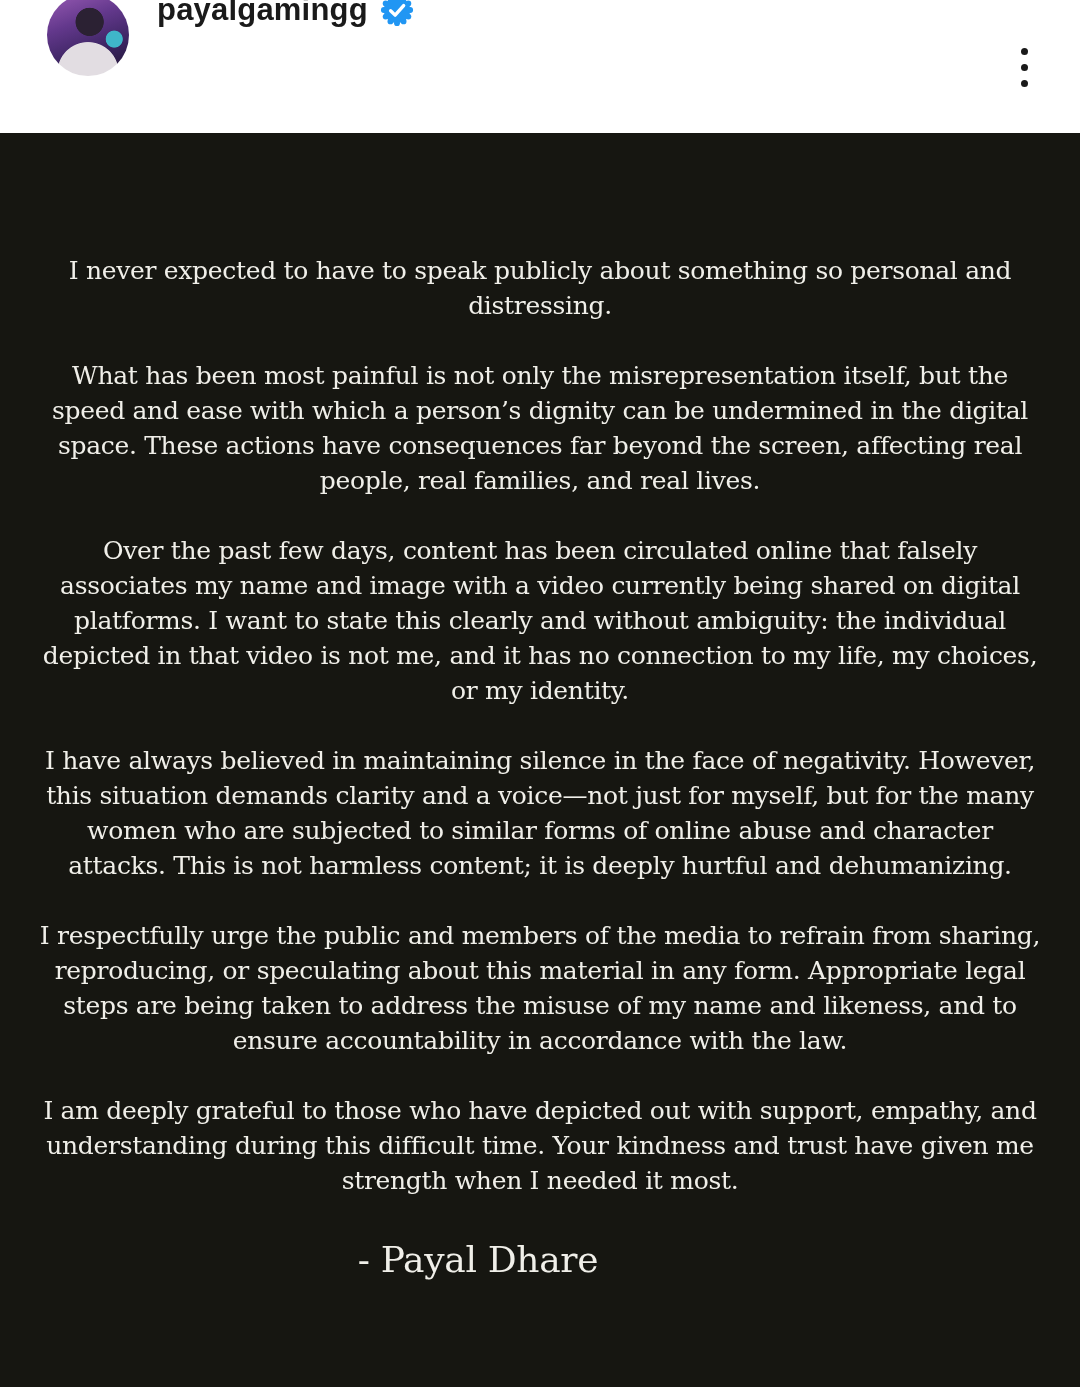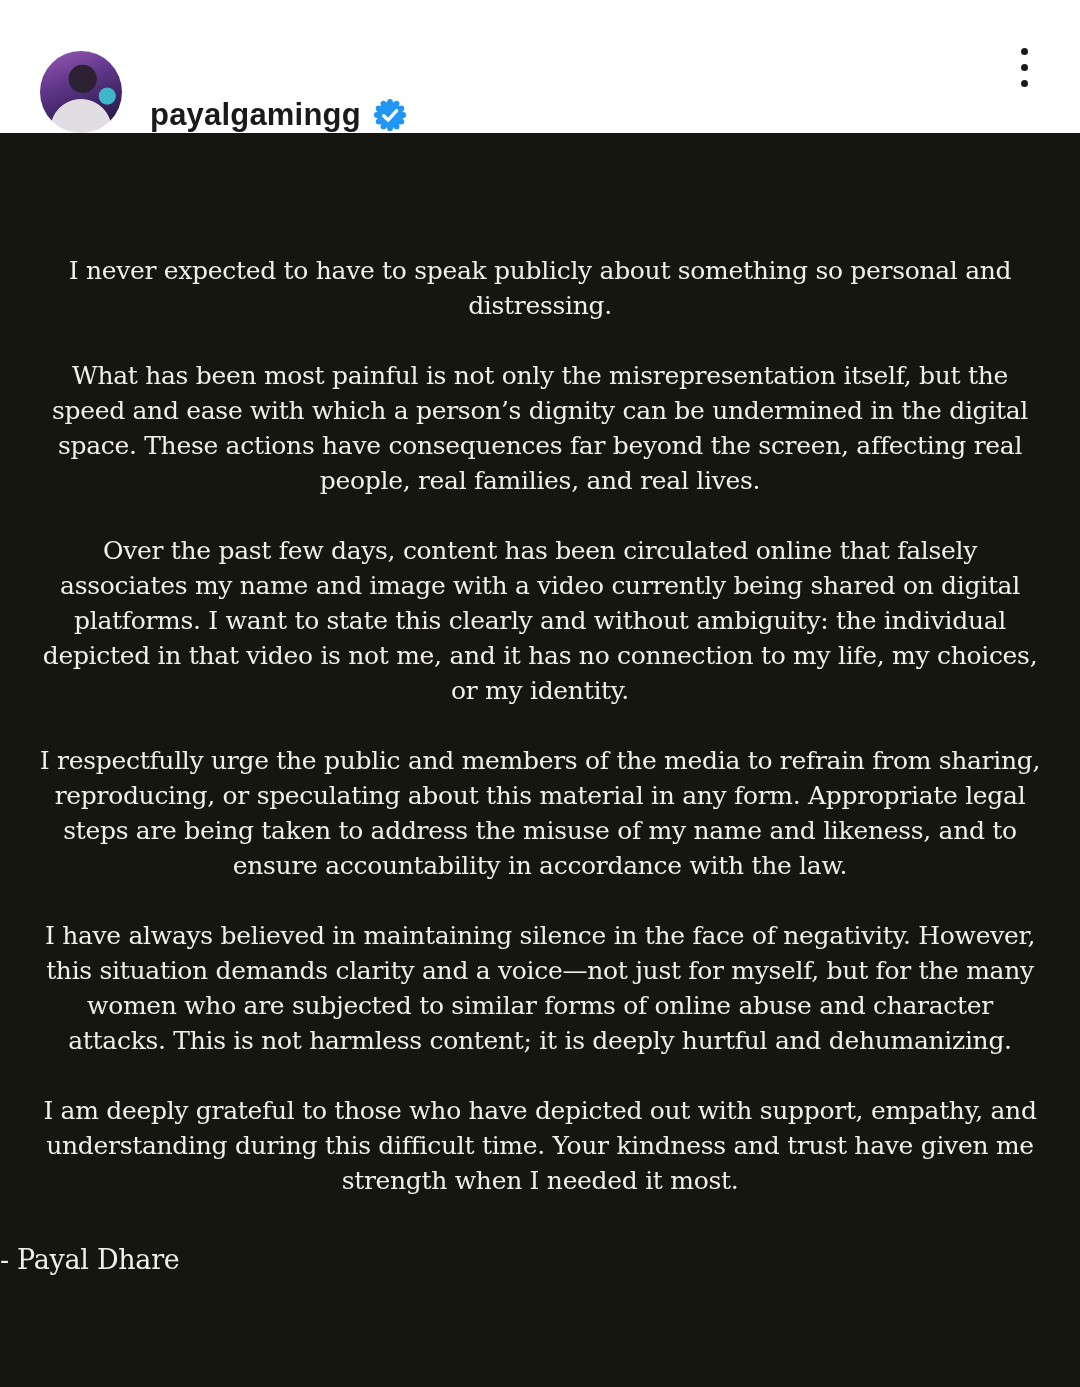--- a/index.html
+++ b/index.html
@@ -14,22 +14,23 @@
     position: relative;
     background: #ffffff;
     overflow: hidden;
   }
 
   
   .post-header {
     height: 133px;
     background: #ffffff;
     display: flex;
-    align-items: flex-end;
+    align-items: flex-start;
     position: relative;
+    padding-left: 7px;
   }
   .avatar {
     width: 82px;
     height: 82px;
     border-radius: 50%;
     margin-left: 40px;
     margin-top: -6px;
     background:
       radial-gradient(circle at 52% 34%, #2b2133 0 20%, rgba(43,33,51,0) 21%),
       radial-gradient(circle at 50% 96%, #e2dde2 0 34%, rgba(226,221,226,0) 35%),
@@ -88,24 +89,24 @@
     line-height: 35px;
     letter-spacing: -0.3px;
     text-align: center;
   }
   .statement-text p {
     margin: 0 0 35px 0;
   }
   .signature {
     margin-top: 40px;
     padding-right: 124px;
-    text-align: left;
+    text-align: center;
     color: #f0efe9;
     font-family: "DejaVu Serif", "Liberation Serif", serif;
-    font-size: 27px;
+    font-size: 36px;
     line-height: 44px;
     letter-spacing: -0.3px;
   }
 
   
   .bottom-strip {
     height: 4px;
     background: #ffffff;
   }
 </style>
@@ -144,22 +145,22 @@
       <span class="dot"></span>
       <span class="dot"></span>
     </div>
   </div>
 
   <div class="statement">
     <div class="statement-text">
       <p>I never expected to have to speak publicly about something so personal and distressing.</p>
       <p>What has been most painful is not only the misrepresentation itself, but the speed and ease with which a person’s dignity can be undermined in the digital space. These actions have consequences far beyond the screen, affecting real people, real families, and real lives.</p>
       <p>Over the past few days, content has been circulated online that falsely associates my name and image with a video currently being shared on digital platforms. I want to state this clearly and without ambiguity: the individual depicted in that video is not me, and it has no connection to my life, my choices, or my identity.</p>
+      <p>I have always believed in maintaining silence in the face of negativity. However, this situation demands clarity and a voice—not just for myself, but for the many women who are subjected to similar forms of online abuse and character attacks. This is not harmless content; it is deeply hurtful and dehumanizing.</p>
       <p>I respectfully urge the public and members of the media to refrain from sharing, reproducing, or speculating about this material in any form. Appropriate legal steps are being taken to address the misuse of my name and likeness, and to ensure accountability in accordance with the law.</p>
-      <p>I have always believed in maintaining silence in the face of negativity. However, this situation demands clarity and a voice—not just for myself, but for the many women who are subjected to similar forms of online abuse and character attacks. This is not harmless content; it is deeply hurtful and dehumanizing.</p>
       <p>I am deeply grateful to those who have depicted out with support, empathy, and understanding during this difficult time. Your kindness and trust have given me strength when I needed it most.</p>
     </div>
     <div class="signature">- Payal Dhare</div>
   </div>
 
   <div class="bottom-strip"></div>
 
 </div>
 
 </body></html>

